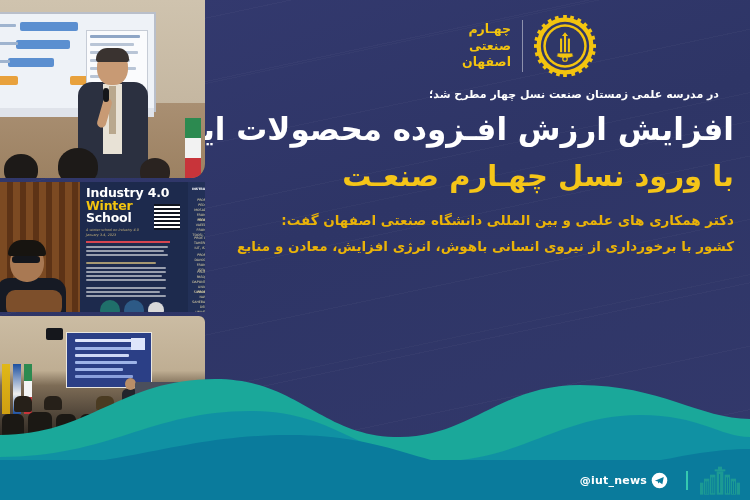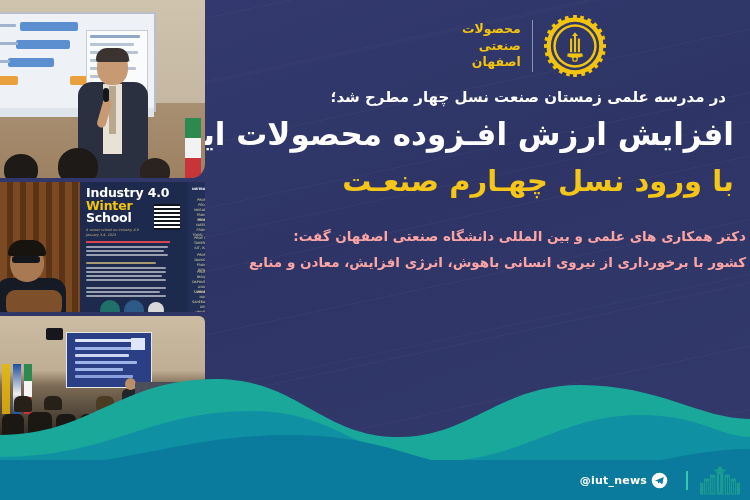--- a/index.html
+++ b/index.html
@@ -93,26 +93,26 @@
   .p3-sb{position:absolute;left:0;top:11px;width:16px;height:42px;background:#22242c;border-radius:5px 5px 0 0;}
   .p3-flags{position:absolute;left:2px;top:42px;width:40px;height:56px;}
   .fl{position:absolute;bottom:0;width:8px;height:50px;}
   .p3-tv{position:absolute;left:46px;top:12px;width:17px;height:12px;background:#15171c;border-radius:2px;}
   .p3-seats{position:absolute;left:0;bottom:0;width:205px;height:58px;}
   .seat{position:absolute;border-radius:6px 6px 2px 2px;background:#1b1814;}
   .p3-desk{position:absolute;right:6px;top:66px;width:64px;height:26px;background:#4b4f5c;border-radius:2px;}
 
   
   .content{position:absolute;right:0;top:88px;width:750px;z-index:4;direction:rtl;text-align:right;}
-  .kicker{padding-right:24px;color:#ffffff;font-size:15px;font-weight:700;letter-spacing:.1px;}
+  .kicker{padding-right:31px;color:#ffffff;font-size:11px;font-weight:700;letter-spacing:.1px;}
   .h1{padding-right:16px;margin-top:11px;color:#ffffff;font-size:31px;font-weight:800;line-height:1.12;
       letter-spacing:-.2px;white-space:nowrap;}
   .h2{padding-right:16px;margin-top:13px;color:#f5c518;font-size:29px;font-weight:800;line-height:1.12;
       letter-spacing:-.2px;white-space:nowrap;}
-  .body{padding-right:4px;margin-top:27px;color:#fca5a5;font-size:13.5px;line-height:1.92;font-weight:600;}
+  .body{padding-right:16px;margin-top:16px;color:#eab308;font-size:13.5px;line-height:1.92;font-weight:600;}
   .body div{white-space:nowrap;}
 
   
   .waves{position:absolute;left:0;bottom:0;width:750px;height:135px;z-index:7;}
 
   
   .footer{position:absolute;left:0;bottom:0;width:750px;height:40px;background:#0a7b9c;z-index:9;}
   .f-inner{position:absolute;inset:0;display:flex;align-items:center;direction:rtl;}
   .f-bldg{margin-right:10px;width:40px;height:30px;}
   .f-txt{color:#fff;font-size:12.5px;font-weight:700;margin-right:10px;letter-spacing:.2px;}
@@ -125,21 +125,21 @@
 
 <div class="poster">
 
   <div class="bg-base"></div>
   <div class="bg-streaks"></div>
   <div class="bg-streaks2"></div>
 
   <div class="header">
     <div class="logo-block">
       <div class="logo-text">
-        <div>محصولات</div>
+        <div>چهـارم</div>
         <div>صنعتی</div>
         <div>اصفهان</div>
       </div>
       <div class="logo-div"></div>
       <svg class="logo-mark" viewBox="0 0 100 100">
         <g fill="#f3c40f">
           <g>
             <circle cx="50" cy="50" r="46" fill="#f3c40f"></circle>
             <circle cx="50" cy="50" r="39" fill="#2f3768"></circle>
             <circle cx="50" cy="50" r="35" fill="#f3c40f"></circle>

